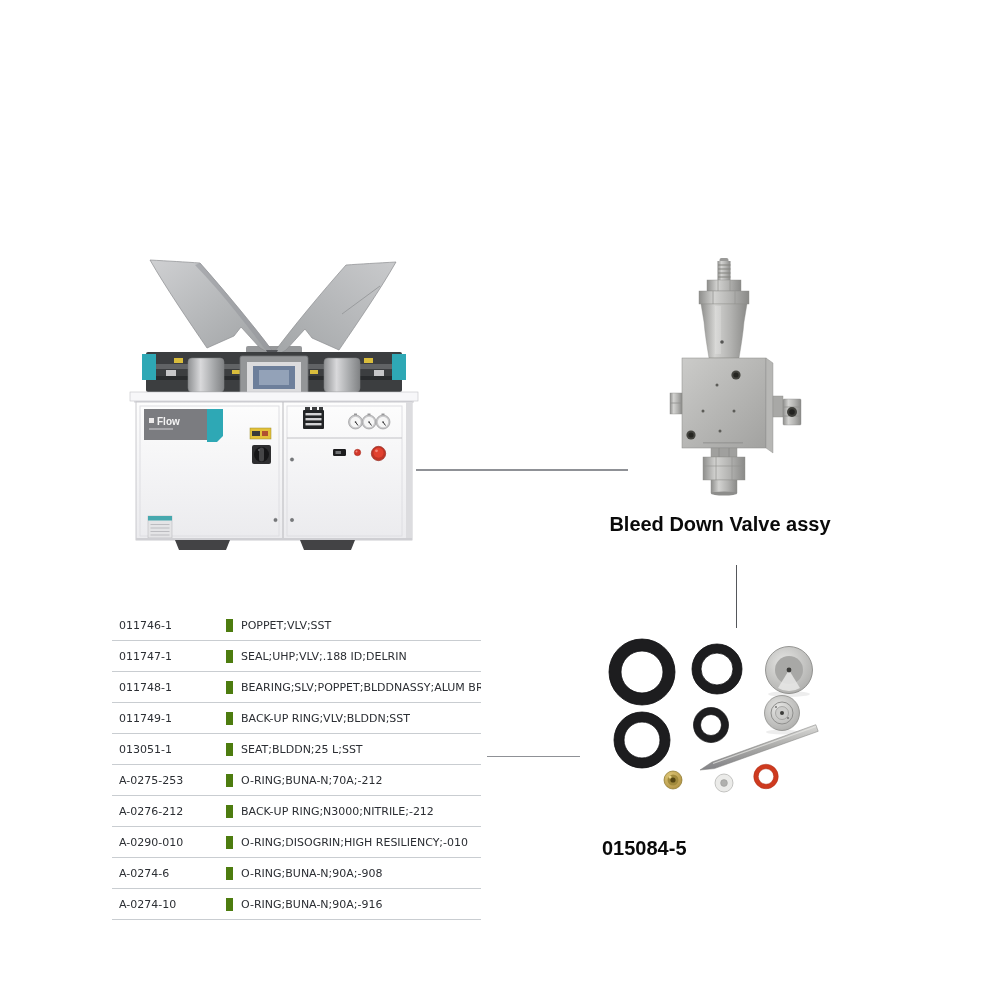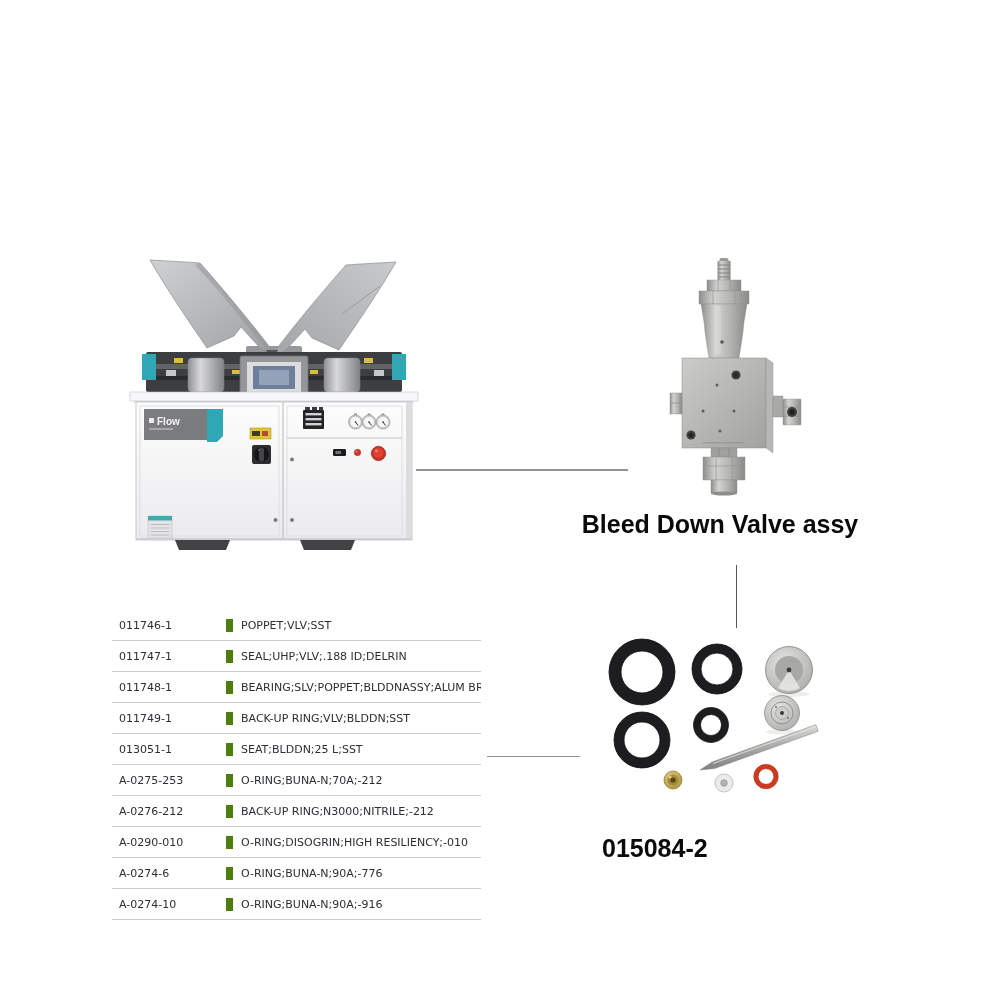--- a/index.html
+++ b/index.html
@@ -6,21 +6,21 @@
   .canvas{
     position:relative;width:1000px;height:1000px;background:#ffffff;
     font-family:"Liberation Sans",sans-serif;overflow:hidden;margin-top:32px;
   }
   .abs{position:absolute;}
   
   .connector{position:absolute;background:#8f9196;}
   .connector.v{width:1px;background:#55575b;}
   
   .callout{
-    position:absolute;color:#0a0a0a;font-weight:700;font-size:25px;line-height:23px;
+    position:absolute;color:#0a0a0a;font-weight:700;font-size:20px;line-height:23px;
     font-family:"Liberation Sans",sans-serif;letter-spacing:0;
   }
   .callout.centered{text-align:center;}
   
   .parts-table{
     position:absolute;left:112px;top:578px;width:369px;
     font-family:"DejaVu Sans",sans-serif;font-size:11px;color:#2b2e33;
   }
   .parts-table .row{
     display:flex;height:30px;align-items:center;
@@ -344,21 +344,21 @@
     <g>
       <circle cx="174" cy="152.5" r="10" fill="none" stroke="#ce3a1f" stroke-width="4.6"></circle>
       <circle cx="174" cy="152.5" r="12.3" fill="none" stroke="#a32c15" stroke-width="0.6" opacity="0.7"></circle>
       <circle cx="174" cy="152.5" r="7.7" fill="none" stroke="#a32c15" stroke-width="0.6" opacity="0.7"></circle>
     </g>
   </svg>
 
   <div class="connector" style="left:487px;top:724px;width:93px;height:1px"></div>
 
   <div class="callout" style="left:602px;top:805px;width:300px">
-    <div>015084-2</div>
+    <div>015084-5</div>
   </div>
 
   <div class="parts-table">
     <div class="row">
       <div class="cell-pn">011746-1</div>
       <div class="cell-desc">POPPET;VLV;SST</div>
     </div>
     <div class="row">
       <div class="cell-pn">011747-1</div>
       <div class="cell-desc">SEAL;UHP;VLV;.188 ID;DELRIN</div>
@@ -382,21 +382,21 @@
     <div class="row">
       <div class="cell-pn">A-0276-212</div>
       <div class="cell-desc">BACK-UP RING;N3000;NITRILE;-212</div>
     </div>
     <div class="row">
       <div class="cell-pn">A-0290-010</div>
       <div class="cell-desc">O-RING;DISOGRIN;HIGH RESILIENCY;-010</div>
     </div>
     <div class="row">
       <div class="cell-pn">A-0274-6</div>
-      <div class="cell-desc">O-RING;BUNA-N;90A;-776</div>
+      <div class="cell-desc">O-RING;BUNA-N;90A;-908</div>
     </div>
     <div class="row">
       <div class="cell-pn">A-0274-10</div>
       <div class="cell-desc">O-RING;BUNA-N;90A;-916</div>
     </div>
   </div>
 
 </div>
 
 </body></html>

